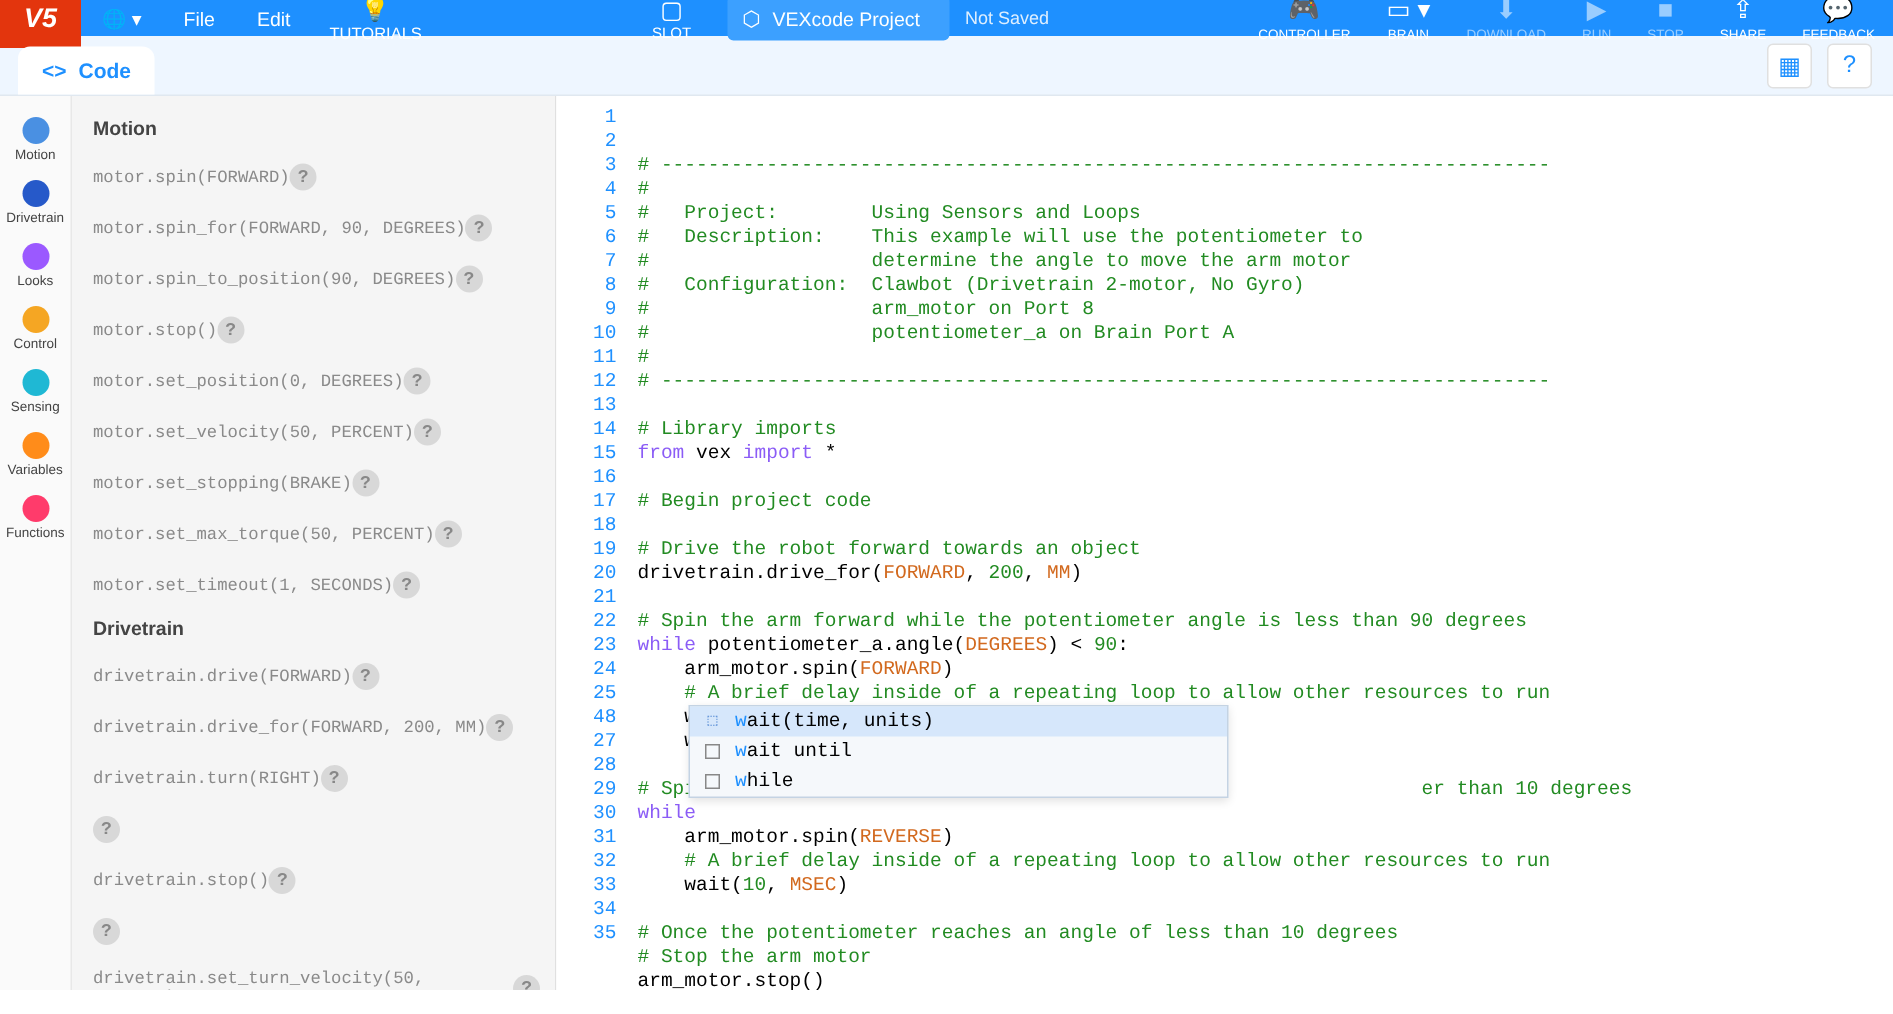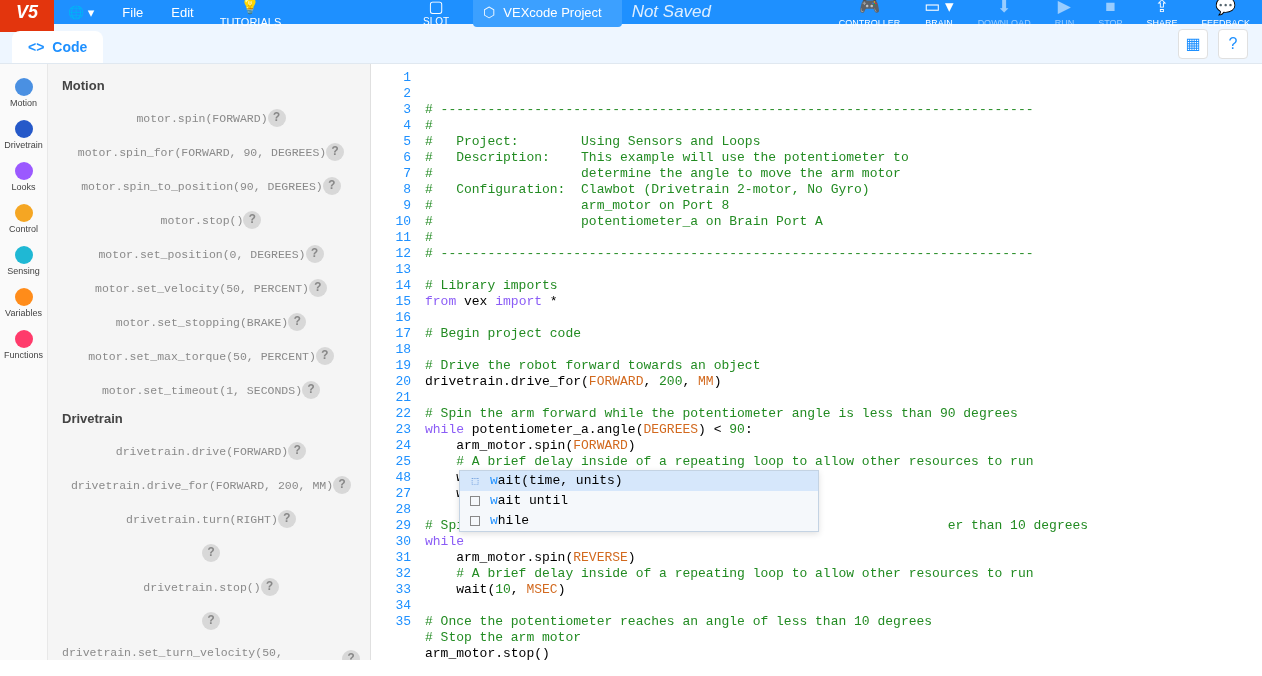--- a/index.html
+++ b/index.html
@@ -11,21 +11,21 @@
 .topbtn { padding: 0 12px; height: 40px; display: flex; flex-direction: column; align-items: center; justify-content: center; cursor: pointer; font-size: 11px; }
 .topbtn .ico { font-size: 16px; margin-bottom: 1px; }
 .topmenu { display: flex; align-items: center; }
 .topmenu-item { padding: 0 14px; font-size: 13px; cursor: pointer; }
 .spacer { flex: 1; }
 .center-group { display: flex; align-items: center; }
 .slot { display: flex; flex-direction: column; align-items: center; padding: 0 14px; font-size: 10px; }
 .slot .ico { font-size: 16px; }
 .project-name { background: #3ca0ff; height: 30px; border-radius: 4px; display: flex; align-items: center; padding: 0 20px 0 10px; gap: 8px; margin: 0 10px; }
 .project-name .ico { font-size: 14px; }
-.not-saved { font-size: 17px; opacity: 0.85; font-style: italic; }
+.not-saved { font-size: 12px; opacity: 0.85; }
 .right-group { display: flex; align-items: center; }
 .right-btn { display: flex; flex-direction: column; align-items: center; padding: 0 12px; font-size: 9px; cursor: pointer; }
 .right-btn .ico { font-size: 17px; margin-bottom: 1px; }
 .right-btn.faded { opacity: 0.55; }
 
 
 .subbar { height: 40px; background: #eef6ff; display: flex; align-items: center; justify-content: space-between; padding: 0 14px 0 12px; border-bottom: 1px solid #e0e8f0; }
 .code-tab { background: #fff; border-radius: 8px 8px 0 0; padding: 8px 16px; color: #1e90ff; font-weight: 600; display: flex; align-items: center; gap: 8px; font-size: 14px; margin-top: 6px; }
 .sub-right { display: flex; gap: 10px; }
 .sqbtn { width: 30px; height: 30px; background: #fff; border-radius: 4px; display: flex; align-items: center; justify-content: center; border: 1px solid #e0e0e0; cursor: pointer; color: #1e90ff; font-size: 16px; }
@@ -34,21 +34,21 @@
 .main { display: flex; height: calc(676px - 80px); }
 
 
 .catstrip { width: 48px; background: #fafafa; border-right: 1px solid #e8e8e8; padding-top: 8px; }
 .cat { display: flex; flex-direction: column; align-items: center; padding: 6px 0; cursor: pointer; font-size: 9px; color: #444; }
 .cat .dot { width: 18px; height: 18px; border-radius: 50%; margin-bottom: 2px; }
 
 
 .blocklist { width: 323px; background: #f5f5f5; border-right: 1px solid #e0e0e0; overflow-y: auto; padding: 10px 0; }
 .bl-header { font-weight: bold; font-size: 13px; color: #444; padding: 4px 14px 8px; }
-.bl-item { display: flex; align-items: center; justify-content: center; padding: 8px 10px 8px 14px; font-family: 'Courier New', monospace; font-size: 11.5px; color: #8a8a8a; cursor: pointer; }
+.bl-item { display: flex; align-items: center; justify-content: flex-start; padding: 8px 10px 8px 14px; font-family: 'Courier New', monospace; font-size: 11.5px; color: #8a8a8a; cursor: pointer; }
 .help-circle { width: 18px; height: 18px; border-radius: 50%; background: #d8d8d8; color: #888; display: flex; align-items: center; justify-content: center; font-size: 12px; font-weight: bold; }
 
 
 .editor { flex: 1; position: relative; display: flex; font-family: 'Courier New', monospace; font-size: 13px; line-height: 16px; background: #fff; }
 .gutter { width: 48px; background: #fff; text-align: right; padding: 6px 8px 0 0; color: #1e90ff; }
 .code { flex: 1; padding: 6px 0 0 6px; position: relative; white-space: pre; }
 .c-comment { color: #228B22; }
 .c-kw { color: #8b5cf6; }
 .c-const { color: #d2691e; }
 .c-num { color: #228B22; margin-top: 20px; }

